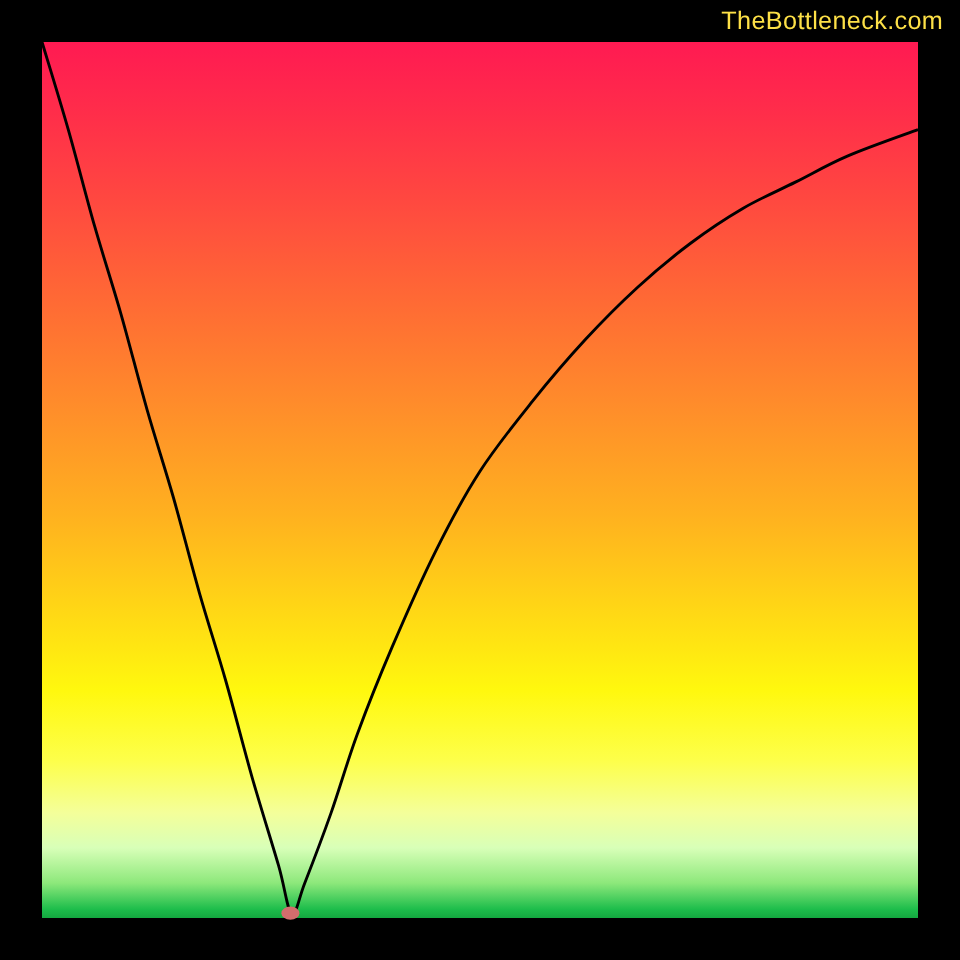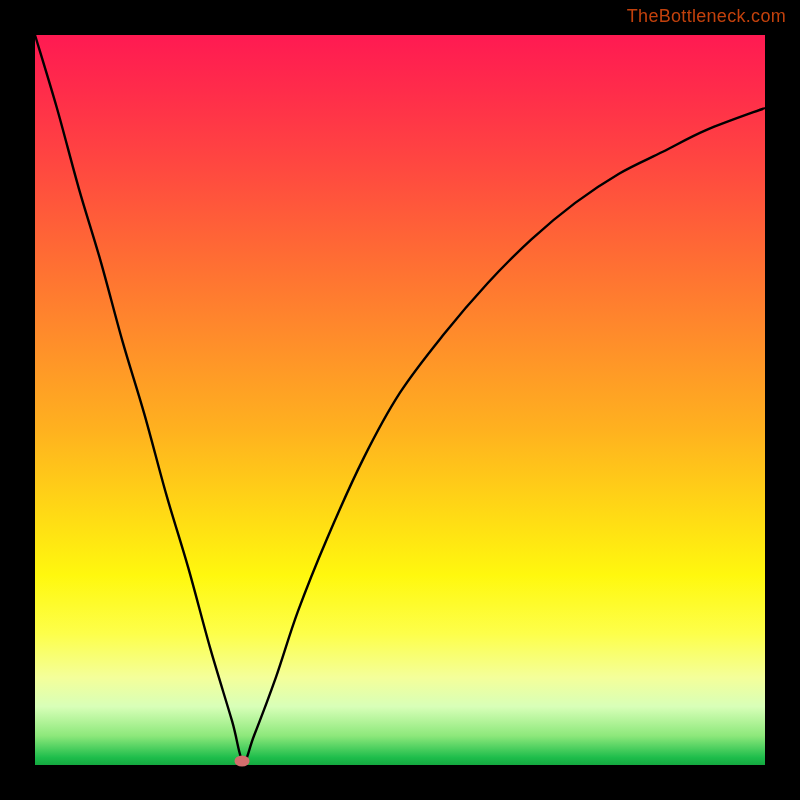--- a/index.html
+++ b/index.html
@@ -39,22 +39,22 @@
       #d8ffb8 92%,
       #8de87b 96%,
       #1dbd4b 99%,
       #14a840 100%
     );
   }
   .watermark {
     position: absolute;
     top: 6px;
     right: 14px;
-    color: #c2410c;
-    font-size: 18px;
+    color: #fde047;
+    font-size: 21px;
     letter-spacing: 0.3px;
     font-weight: 400;
     user-select: none;
   }
   svg.curve {
     position: absolute;
     inset: 0;
     width: 100%;
     height: 100%;
     overflow: visible;

